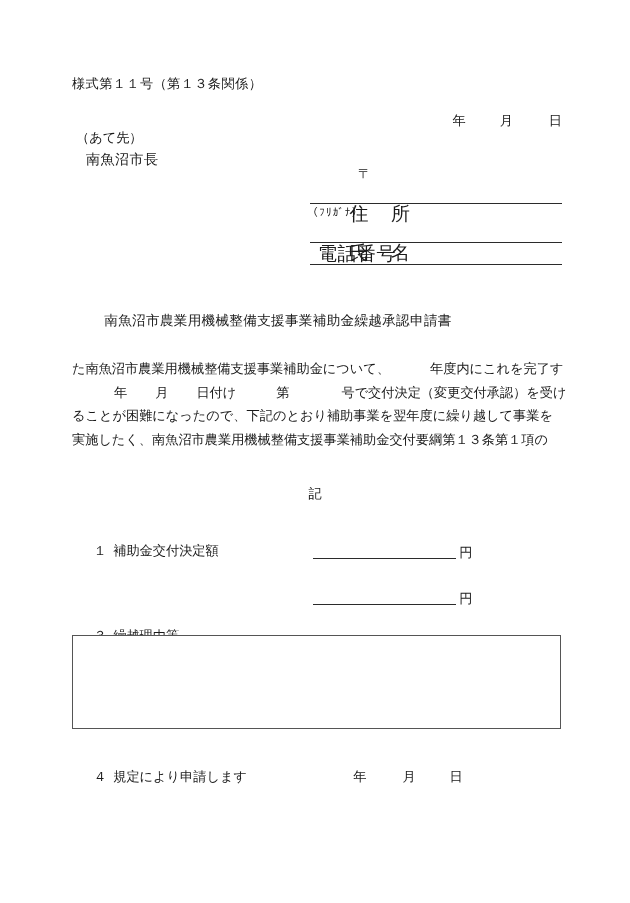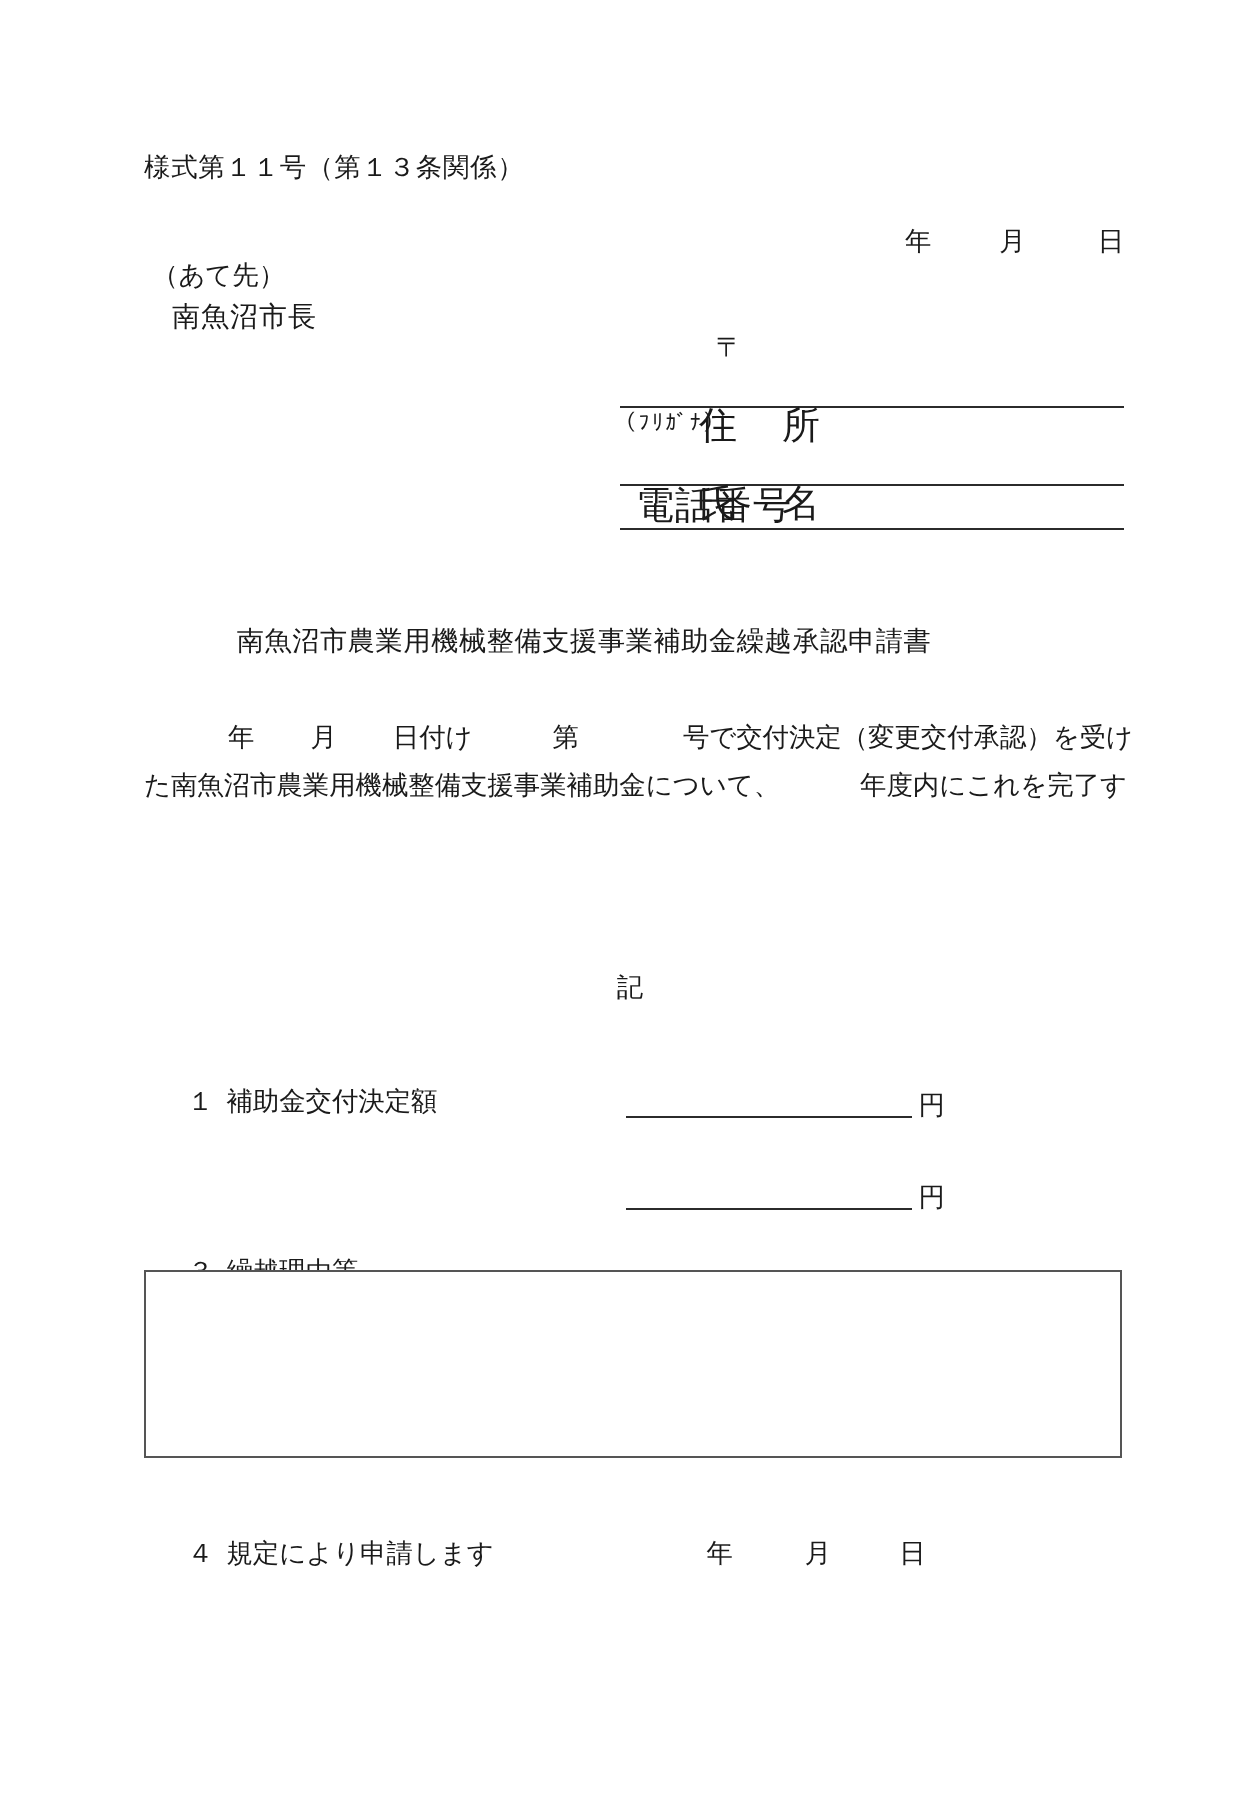--- a/index.html
+++ b/index.html
@@ -85,21 +85,21 @@
     font-size: 11px;
     height: 17px;
     line-height: 17px;
     padding-left: 2px;
     letter-spacing: 1.2px;
   }
   .sp-w { display: inline-block; width: 22px; }
 
   
   .doc-title {
-    left: 16px;
+    left: 2px;
     top: 314px;
     width: 552px;
     text-align: center;
     font-size: 13.6px;
     letter-spacing: 0.3px;
   }
 
   
   .body-text {
     left: 72px;
@@ -198,22 +198,24 @@
       <span>氏</span><span class="sp-w"></span><span>名</span>
     </div>
     <div class="rule"></div>
     <div class="row nowrap">電話番号</div>
     <div class="rule"></div>
   </div>
 
   <div class="abs doc-title nowrap">南魚沼市農業用機械整備支援事業補助金繰越承認申請書</div>
 
   <div class="abs body-text">
+    <div class="nowrap"><span>た南魚沼市農業用機械整備支援事業補助金について、</span><span class="blank-md"></span><span>年度内にこれを完了す</span></div>
     <div class="nowrap"><span class="indent"></span><span>年</span><span class="blank-sm"></span><span>月</span><span class="blank-sm"></span><span>日付け</span><span class="blank-md"></span><span>第</span><span class="blank-lg"></span><span>号で交付決定（変更交付承認）を受け</span></div>
-    <div class="nowrap"><span>た南魚沼市農業用機械整備支援事業補助金について、</span><span class="blank-md"></span><span>年度内にこれを完了す</span></div>
+    <div class="nowrap">ることが困難になったので、下記のとおり補助事業を翌年度に繰り越して事業を</div>
+    <div class="nowrap">実施したく、南魚沼市農業用機械整備支援事業補助金交付要綱第１３条第１項の</div>
   </div>
 
   <div class="abs ki-mark nowrap">記</div>
 
   <div class="abs item-no item-1 nowrap">
     <span class="num">１</span><span>補助金交付決定額</span>
   </div>
   <div class="abs amount-line nowrap">
     <span class="underline"></span><span class="unit">円</span>
   </div>

